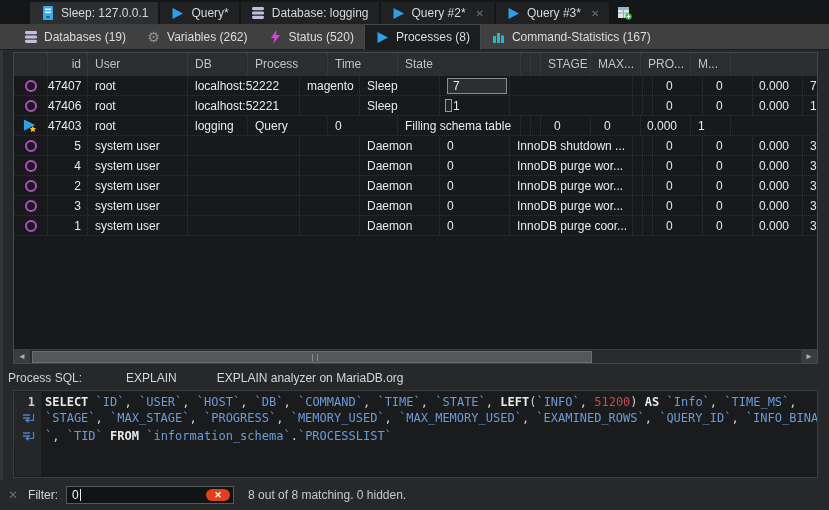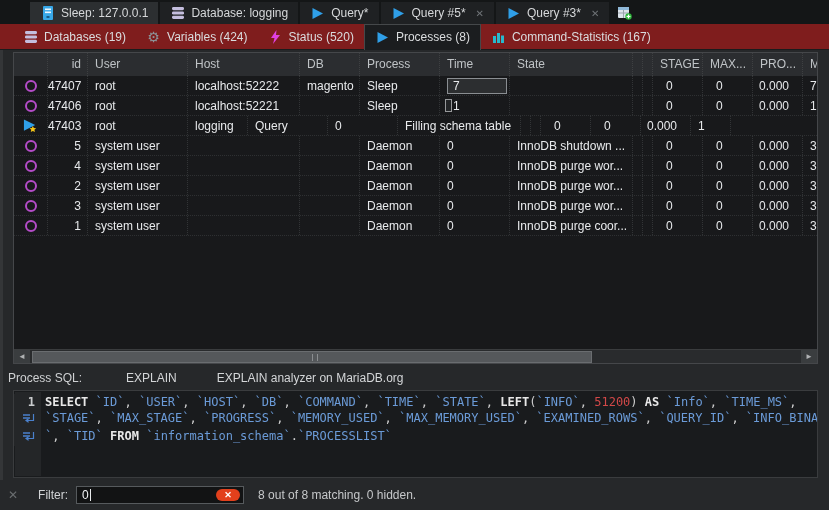--- a/index.html
+++ b/index.html
@@ -14,21 +14,21 @@
   .topbar { position:absolute; left:0; top:0; width:829px; height:24px;
     background:#141617; display:flex; align-items:flex-end; padding-left:30px; }
   .ttab { height:22px; display:flex; align-items:center; gap:6px;
     padding:0 10px; background:#1f2123; margin-right:2px; cursor:default;
     color:#d6d8da; white-space:nowrap; }
   .ttab.active { background:#2c2f31; }
   .tclose { color:#6f7377; font-size:10px; margin-left:4px; }
   .newtab { height:22px; display:flex; align-items:center; padding:0 6px; }
   
   .subbar { position:absolute; left:0; top:24px; width:829px; height:26px;
-    background:#7f1d1d; display:flex; align-items:center; padding-left:13px;
+    background:#404040; display:flex; align-items:center; padding-left:13px;
     border-bottom:1px solid #1a1c1d; }
   .stab { height:26px; display:flex; align-items:center; gap:6px;
     padding:0 10px; color:#dadcde; white-space:nowrap; }
   .stab.active { background:#1b1d1f; border:1px solid #45484a; border-bottom:none; }
   
   .ic { display:inline-flex; width:15px; height:15px; align-items:center; justify-content:center; }
   .ic svg { display:block; }
   .ic-gear { color:#8d9398; font-size:14px; line-height:14px; }
   
   .main { position:absolute; left:13px; top:52px; width:805px; height:312px;
@@ -77,21 +77,21 @@
   .tok-kw { color:#e8e8e8; font-weight:bold; }
   .tok-id { color:#6b9bd8; }
   .tok-pl { color:#cfcfcf; }
   .tok-num { color:#d24848; }
   .gutfill { position:absolute; left:1px; top:1px; bottom:1px; width:26px; background:#242628; z-index:0; }
   .sline { position:relative; z-index:1; }
   
   .filterbar { position:absolute; left:0; top:480px; width:829px; height:30px;
     display:flex; align-items:center; background:#26282a; }
   .fb-close { color:#6a6e70; font-size:12px; padding:0 10px 0 8px; }
-  .fb-label { color:#d2d4d6; padding-right:8px;margin-left:10px; }
+  .fb-label { color:#d2d4d6; padding-right:8px; }
   .filter-input { width:168px; height:18px; background:#121314; border:1px solid #565a5d;
     display:flex; align-items:center; padding:0 3px 0 5px; position:relative; }
   .filter-input .val { color:#f0f2f4; }
   .filter-input .caret { width:1px; height:12px; background:#e8eaec; margin-left:1px; }
   .clear-btn { position:absolute; right:3px; top:2px; width:24px; height:12px;
     background:#e2401c; border-radius:6px; color:#ffffff; font-size:9px; font-weight:bold;
     text-align:center; line-height:12px; }
   .fb-status { color:#c6c8ca; padding-left:14px; }
   
   .edge-left { position:absolute; left:0; top:24px; width:3px; height:486px; background:#343638; }
@@ -107,44 +107,44 @@
         <svg width="12" height="14" viewBox="0 0 12 14">
           <rect x="1" y="0" width="10" height="14" rx="1" fill="#38a8e8"></rect>
           <rect x="3" y="2.5" width="6" height="1.6" fill="#eef6fc"></rect>
           <rect x="3" y="5.5" width="6" height="1.6" fill="#eef6fc"></rect>
           <rect x="4.5" y="10" width="3" height="2" fill="#1a5c86"></rect>
         </svg>
       </span>
       <span class="tlabel">Sleep: 127.0.0.1</span>
     </div>
     <div class="ttab">
+      <span class="ic ic-play">
+        <svg width="13" height="13" viewBox="0 0 13 13">
+          <polygon points="1.5,1 12,6.5 1.5,12" fill="#2f9fe8"></polygon>
+        </svg>
+      </span>
+      <span class="tlabel">Query*</span>
+    </div>
+    <div class="ttab">
       <span class="ic ic-database">
         <svg width="14" height="14" viewBox="0 0 14 14">
           <rect x="1" y="1" width="12" height="3.2" rx="1.4" fill="#c4bede"></rect>
           <rect x="1" y="5.4" width="12" height="3.2" rx="1.4" fill="#c4bede"></rect>
           <rect x="1" y="9.8" width="12" height="3.2" rx="1.4" fill="#c4bede"></rect>
         </svg>
       </span>
       <span class="tlabel">Database: logging</span>
     </div>
     <div class="ttab">
       <span class="ic ic-play">
         <svg width="13" height="13" viewBox="0 0 13 13">
           <polygon points="1.5,1 12,6.5 1.5,12" fill="#2f9fe8"></polygon>
         </svg>
       </span>
-      <span class="tlabel">Query*</span>
-    </div>
-    <div class="ttab">
-      <span class="ic ic-play">
-        <svg width="13" height="13" viewBox="0 0 13 13">
-          <polygon points="1.5,1 12,6.5 1.5,12" fill="#2f9fe8"></polygon>
-        </svg>
-      </span>
-      <span class="tlabel">Query #5*</span>
+      <span class="tlabel">Query #2*</span>
       <span class="tclose">✕</span>
     </div>
     <div class="ttab">
       <span class="ic ic-play">
         <svg width="13" height="13" viewBox="0 0 13 13">
           <polygon points="1.5,1 12,6.5 1.5,12" fill="#2f9fe8"></polygon>
         </svg>
       </span>
       <span class="tlabel">Query #3*</span>
       <span class="tclose">✕</span>
@@ -170,21 +170,21 @@
         <svg width="14" height="14" viewBox="0 0 14 14">
           <rect x="1" y="1" width="12" height="3.2" rx="1.4" fill="#c4bede"></rect>
           <rect x="1" y="5.4" width="12" height="3.2" rx="1.4" fill="#c4bede"></rect>
           <rect x="1" y="9.8" width="12" height="3.2" rx="1.4" fill="#c4bede"></rect>
         </svg>
       </span>
       <span class="tlabel">Databases (19)</span>
     </div>
     <div class="stab">
       <span class="ic ic-gear">⚙</span>
-      <span class="tlabel">Variables (424)</span>
+      <span class="tlabel">Variables (262)</span>
     </div>
     <div class="stab">
       <span class="ic ic-lightning">
         <svg width="11" height="14" viewBox="0 0 11 14">
           <polygon points="6.5,0 1,8 4.5,8 3,14 10,5 6,5" fill="#e040e0"></polygon>
         </svg>
       </span>
       <span class="tlabel">Status (520)</span>
     </div>
     <div class="stab active">
@@ -205,21 +205,20 @@
       </span>
       <span class="tlabel">Command-Statistics (167)</span>
     </div>
   </div>
 
 <div class="main">
   <div class="hrow">
       <div class="hcell al-center" style="width: 34px;"><span></span></div>
       <div class="hcell al-right" style="width: 40px;"><span>id</span></div>
       <div class="hcell al-left" style="width: 100px;"><span>User</span></div>
-      <div class="hcell al-left" style="width: 112px;"><span>Host</span></div>
       <div class="hcell al-left" style="width: 60px;"><span>DB</span></div>
       <div class="hcell al-left" style="width: 80px;"><span>Process</span></div>
       <div class="hcell al-left" style="width: 70px;"><span>Time</span></div>
       <div class="hcell al-left" style="width: 123px;"><span>State</span></div>
       <div class="hcell al-left" style="width: 10px;"><span></span></div>
       <div class="hcell al-left" style="width: 10px;"><span></span></div>
       <div class="hcell al-left" style="width: 50px;"><span>STAGE</span></div>
       <div class="hcell al-left" style="width: 50px;"><span>MAX...</span></div>
       <div class="hcell al-left" style="width: 50px;"><span>PRO...</span></div>
       <div class="hcell al-left" style="width: 40px;"><span>M...</span></div>

